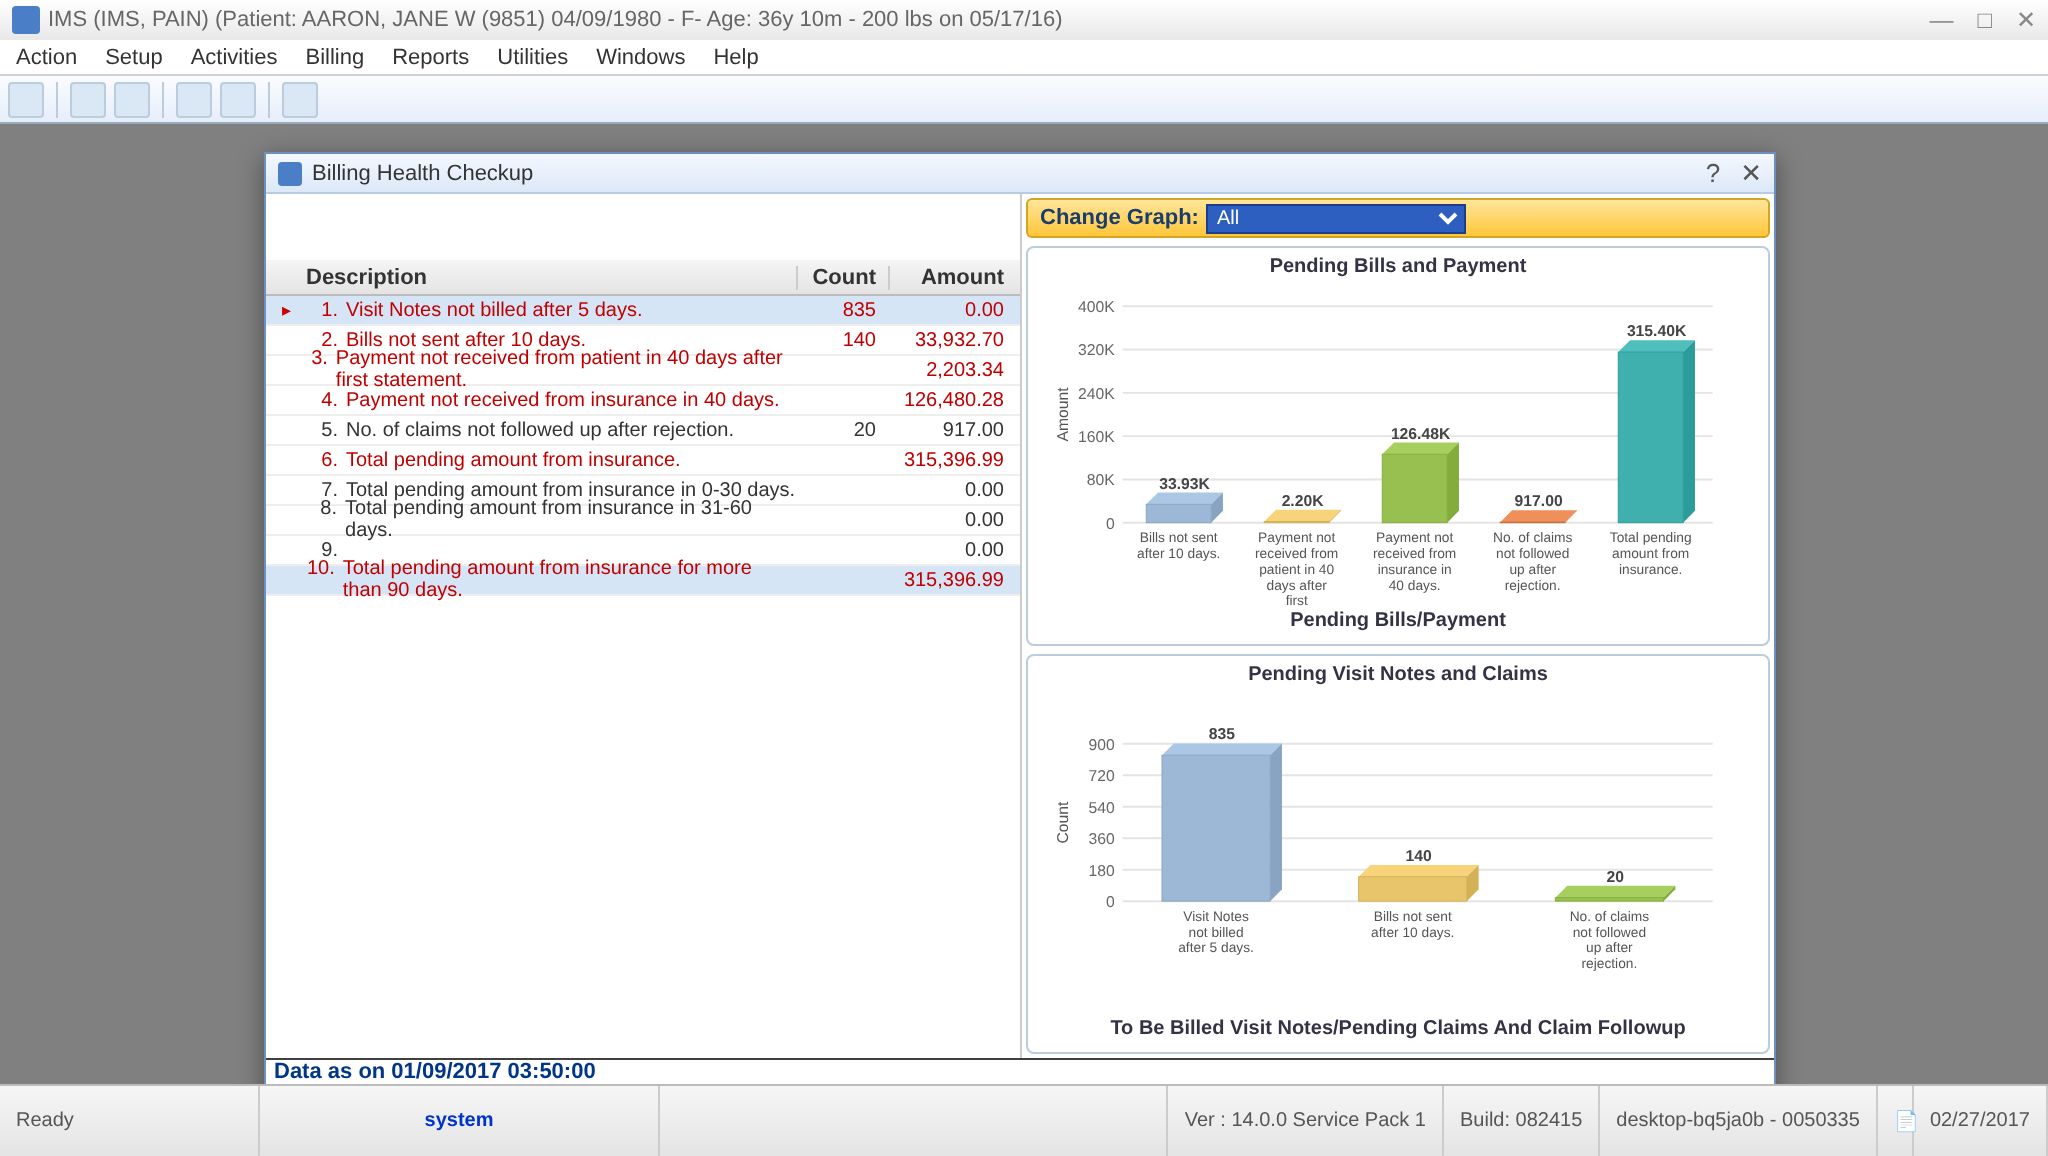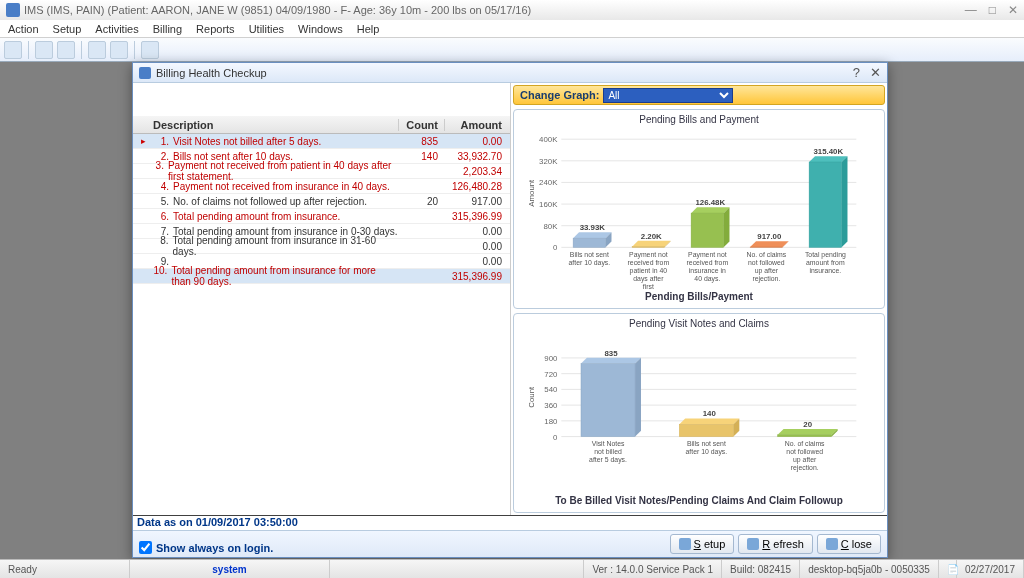--- a/index.html
+++ b/index.html
@@ -12,21 +12,21 @@
 
 .menubar { background: #fff; height: 18px; display: flex; align-items: center; padding: 0 8px; gap: 14px; font-size: 11px; border-bottom: 1px solid #d0d0d0; }
 .menubar span { cursor: default; }
 
 .toolbar { background: linear-gradient(#fafcfe, #e6eefb); height: 24px; border-bottom: 1px solid #9ab; display: flex; align-items: center; padding: 0 4px; gap: 4px; }
 .toolbar .tb { width: 18px; height: 18px; background: #dae7f5; border: 1px solid #bcd; border-radius: 2px; }
 .toolbar .sep { width: 1px; height: 18px; background: #bcd; margin: 0 2px; }
 
 .workspace { position: absolute; top: 62px; left: 0; right: 0; bottom: 18px; background: #808080; }
 
-.dialog { position: absolute; top: 0; left: 132px; width: 756px; height: 496px; background: #fff; border: 1px solid #6a8fc0; box-shadow: 0 3px 12px rgba(0,0,0,.4); display: flex; flex-direction: column; }
+.dialog { position: absolute; top: 14px; left: 132px; width: 756px; height: 496px; background: #fff; border: 1px solid #6a8fc0; box-shadow: 0 3px 12px rgba(0,0,0,.4); display: flex; flex-direction: column; }
 .dlg-title { height: 20px; background: linear-gradient(#f4f8ff, #dce8f8); display: flex; align-items: center; padding: 0 6px; font-size: 11px; color: #333; border-bottom: 1px solid #b8cce0; }
 .dlg-title .ico { width: 12px; height: 12px; background: #4a7ec7; border-radius: 2px; margin-right: 5px; }
 .dlg-title .close { margin-left: auto; display: flex; gap: 10px; font-size: 13px; color: #555; }
 .dlg-body { flex: 1; display: flex; background: #fff; overflow: hidden; }
 
 .left-pane { width: 378px; border-right: 1px solid #ccc; display: flex; flex-direction: column; }
 .tbl-head { background: linear-gradient(#f5f5f5,#e4e4e4); border-bottom: 1px solid #bbb; display: flex; font-weight: bold; height: 18px; align-items: center; margin-top: 33px; }
 .tbl-head .c1 { flex: 1; padding-left: 20px; }
 .tbl-head .c2 { width: 46px; text-align: right; padding-right: 6px; border-left: 1px solid #ccc; }
 .tbl-head .c3 { width: 66px; text-align: right; padding-right: 8px; border-left: 1px solid #ccc; }
@@ -38,32 +38,32 @@
 .row .c3 { width: 66px; text-align: right; padding-right: 8px; }
 .row.sel { background: #d6e5f5; }
 .row.red { color: #c00000; }
 .row .arrow { color: #c00; font-size: 9px; width: 10px; }
 
 .right-pane { flex: 1; display: flex; flex-direction: column; background: #fff; }
 .change-bar { height: 20px; background: linear-gradient(#ffe69a,#ffc63a); border: 1px solid #d3a522; margin: 2px; border-radius: 3px; display: flex; align-items: center; padding: 0 6px; font-weight: bold; color: #1a3d6e; font-size: 11px; }
 .change-bar select { margin-left: 4px; font-size: 10px; height: 15px; background: #2c5fbf; color: #fff; border: 1px solid #1a3d8e; width: 130px; }
 
 .chart-box { flex: 1; margin: 2px; border: 1px solid #bcd; border-radius: 4px; padding: 4px 8px 6px; background: #fff; display: flex; flex-direction: column; align-items: center; }
-.chart-title { font-weight: normal; font-size: 10px; color: #334; margin-bottom: 2px; }
+.chart-title { font-weight: bold; font-size: 10px; color: #334; margin-bottom: 2px; }
 .chart-svg { flex: 1; width: 100%; }
 .chart-caption { font-weight: bold; font-size: 10px; color: #334; margin-top: 2px; }
 
 .dlg-footer { border-top: 1px solid #b8cce0; background: linear-gradient(#f0f6ff,#dfe9f8); padding: 3px 6px; display: flex; align-items: flex-end; }
 .data-as { font-weight: bold; color: #003688; font-size: 11px; padding: 0 4px 2px; border-top: 1px solid #404040; }
 .show-always { color: #003688; font-weight: bold; display: flex; align-items: center; gap: 4px; }
 .dlg-footer .btns { margin-left: auto; display: flex; gap: 4px; }
 .dlg-footer button { font-size: 11px; height: 20px; padding: 0 8px; background: linear-gradient(#fff,#e2e8f0); border: 1px solid #a4b8d0; border-radius: 3px; display: flex; align-items: center; gap: 3px; }
 .dlg-footer button .bi { width: 12px; height: 12px; background: #7aa7d8; border-radius: 2px; }
 
-.statusbar { position: absolute; bottom: 0; left: 0; right: 0; height: 19px; background: linear-gradient(#f6f6f6,#e4e4e4); border-top: 1px solid #bbb; display: flex; align-items: center; font-size: 10px; color: #555; }
+.statusbar { position: absolute; bottom: 0; left: 0; right: 0; height: 36px; background: linear-gradient(#f6f6f6,#e4e4e4); border-top: 1px solid #bbb; display: flex; align-items: center; font-size: 10px; color: #555; }
 .statusbar .cell { padding: 0 8px; border-right: 1px solid #ccc; height: 100%; display: flex; align-items: center; }
 .statusbar .sys { color: #0033cc; font-weight: bold; }
 
 text { font-family: Tahoma, Arial, sans-serif; }
 </style>
 </head>
 <body>
 
 <div class="titlebar">
   <span class="icon"></span>

